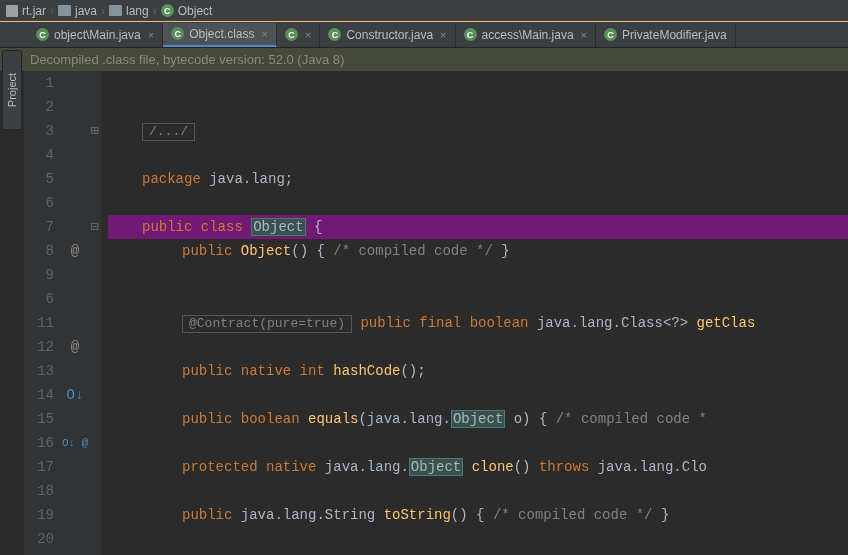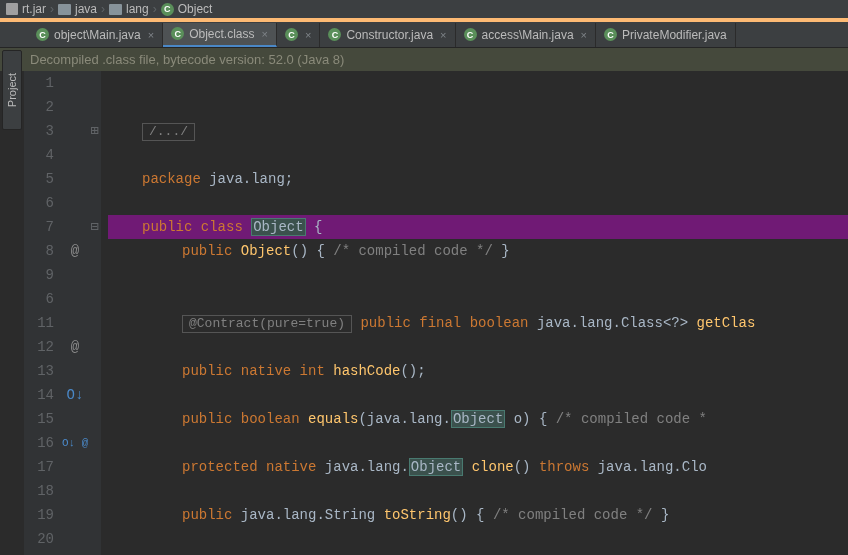--- a/index.html
+++ b/index.html
@@ -8,21 +8,21 @@
   background: #2b2b2b;
   font-family: "Segoe UI", Arial, sans-serif;
   font-size: 12px;
   color: #a9b7c6;
   overflow: hidden;
 }
 .breadcrumb {
   display: flex; align-items: center;
   height: 22px; padding: 0 6px;
   background: #3c3f41;
-  border-bottom: 4px solid #fdba74;
+  border-bottom: 1px solid #fdba74;
   color: #bbbbbb;
 }
 .breadcrumb .sep { color: #5e6366; margin: 0 4px; }
 .bc-item { display: flex; align-items: center; gap: 4px; }
 .tabs {
   display: flex; align-items: center;
   height: 26px; padding-left: 28px;
   background: #3c3f41;
   border-bottom: 1px solid #252525;
 }

